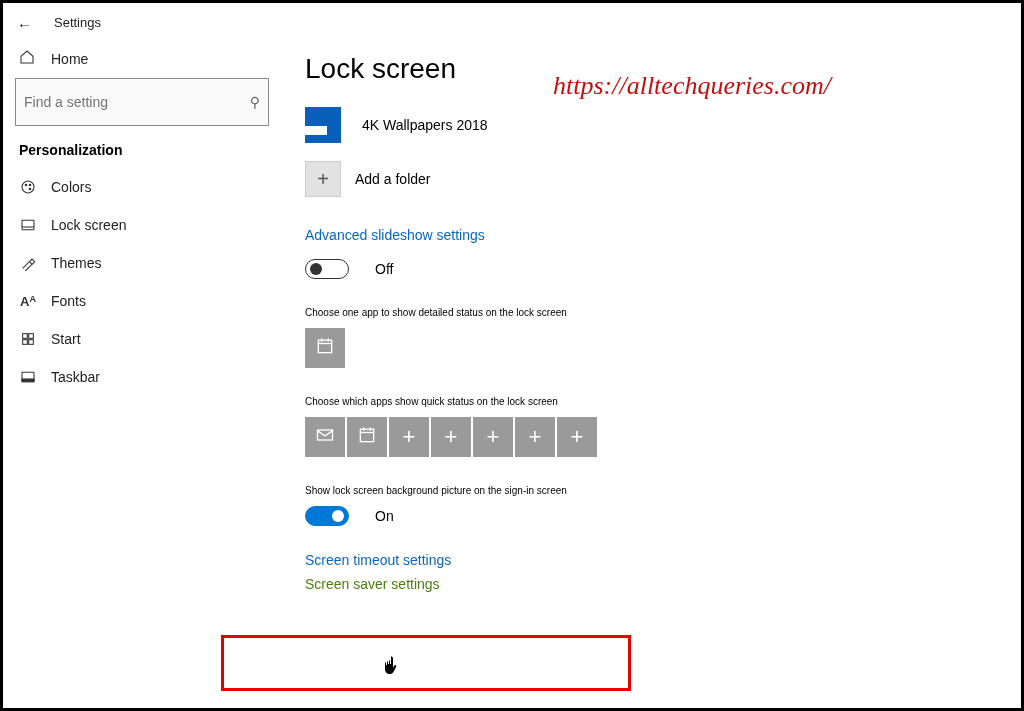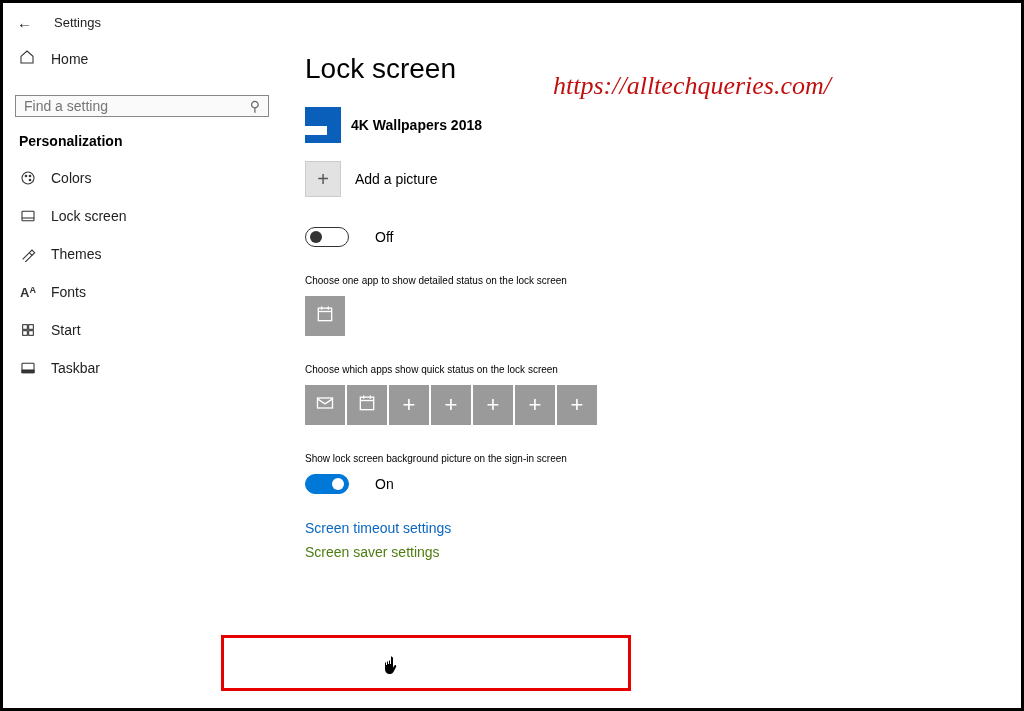--- a/index.html
+++ b/index.html
@@ -6,30 +6,30 @@
   body { width: 1024px; height: 711px; overflow: hidden; background: #fff; }
   .frame { border: 3px solid #000; width: 1024px; height: 711px; position: relative; background: #fff; }
   .header { display: flex; align-items: center; height: 38px; padding-left: 14px; gap: 22px; }
   .back-btn { font-size: 15px; color: #222; cursor: pointer; }
   .title { font-size: 13px; color: #222; }
   .container { display: flex; height: calc(100% - 38px); }
   .sidebar { width: 278px; padding: 0 12px 0 12px; }
   .home-row { display: flex; align-items: center; gap: 14px; padding: 8px 4px 10px 4px; cursor: pointer; }
   .home-row .icon { width: 18px; }
   .home-row span { font-size: 14px; color: #222; }
-  .search { display: flex; align-items: center; border: 1px solid #888; height: 22px; padding: 0 8px; margin: 17px 0 14px 0; background: #fafafa; }
+  .search { display: flex; align-items: center; border: 1px solid #888; height: 48px; padding: 0 8px; margin: 0 0 14px 0; background: #fafafa; }
   .search input { border: none; outline: none; flex: 1; font-size: 14px; background: transparent; color: #666; }
   .search .mag { color: #666; font-size: 14px; }
   .category { font-weight: 600; font-size: 14px; padding: 2px 4px 10px 4px; }
   .nav-item { display: flex; align-items: center; gap: 14px; padding: 11px 4px; cursor: pointer; font-size: 14px; color: #222; }
   .nav-item .icon { width: 18px; display: inline-flex; justify-content: center; }
   .nav-item svg { width: 16px; height: 16px; }
   .content { flex: 1; padding: 12px 40px 0 24px; overflow: hidden; position: relative; }
   h1 { font-weight: 400; font-size: 28px; margin-bottom: 22px; }
-  .wallpaper-row { display: flex; align-items: center; gap: 10px; margin-bottom: 18px; font-weight: bold; }
+  .wallpaper-row { display: flex; align-items: center; gap: 21px; margin-bottom: 18px; }
   .wallpaper-tile { width: 36px; height: 36px; background: #0a5fbb; position: relative; }
   .wallpaper-tile::after { content:""; position:absolute; left:0; bottom:8px; width: 22px; height: 9px; background:#fff; }
   .wallpaper-row span { font-size: 14px; }
   .addfolder-row { display: flex; align-items: center; gap: 14px; margin-bottom: 30px; }
   .add-tile { width: 36px; height: 36px; background: #e2e2e2; border: 1px solid #ccc; display:flex; align-items:center; justify-content:center; font-size: 20px; color:#555; }
   .addfolder-row span { font-size: 14px; }
   .link { color: #0a66c2; font-size: 14px; display: block; margin-bottom: 16px; cursor: pointer; }
   .sublabel { font-size: 14px; color: #222; max-width: 380px; margin-bottom: 8px; }
   .toggle-row { display: flex; align-items: center; gap: 26px; margin-bottom: 26px; }
   .toggle { width: 44px; height: 20px; border-radius: 10px; border: 1px solid #333; position: relative; background: #fff; cursor: pointer; }
@@ -132,23 +132,24 @@
     <div class="content">
       <h1>Lock screen</h1>
 
       <div class="wallpaper-row">
         <div class="wallpaper-tile"></div>
         <span>4K Wallpapers 2018</span>
       </div>
 
       <div class="addfolder-row">
         <div class="add-tile">+</div>
-        <span>Add a picture</span>
-      </div>
-
+        <span>Add a folder</span>
+      </div>
+
+      <a class="link">Advanced slideshow settings</a>
 
       <div class="toggle-row">
         <div class="toggle">
             <div class="knob"></div>
           </div>
         <span>Off</span>
       </div>
 
       <div class="section-label">Choose one app to show detailed status on the lock screen</div>
       <div class="tile-row">

